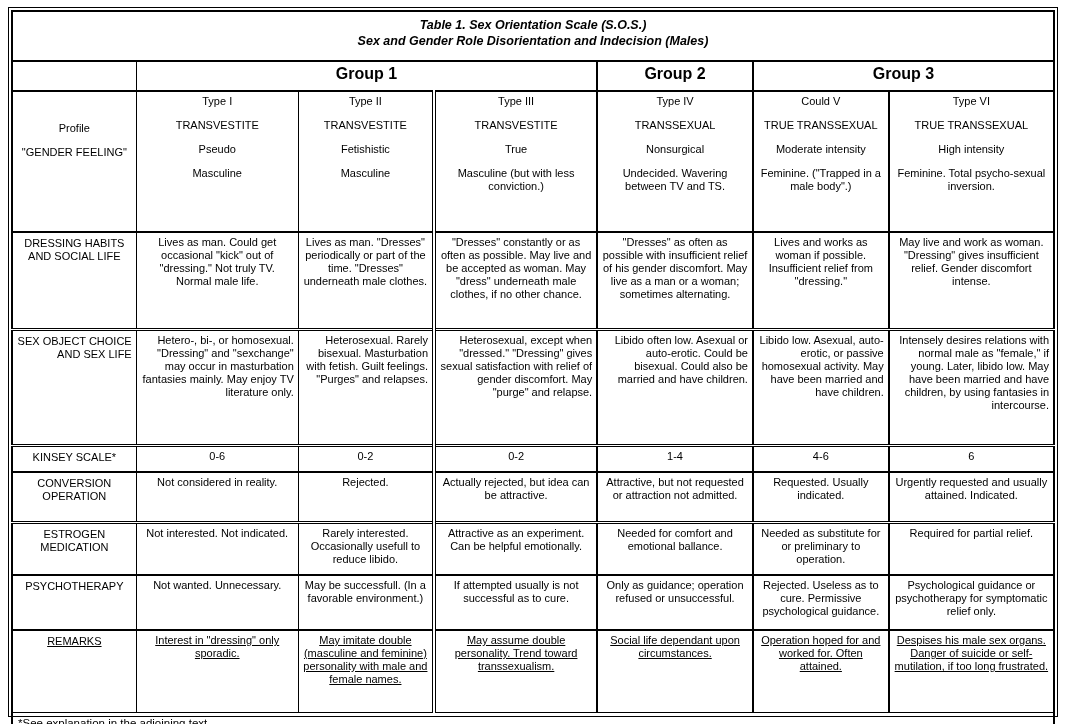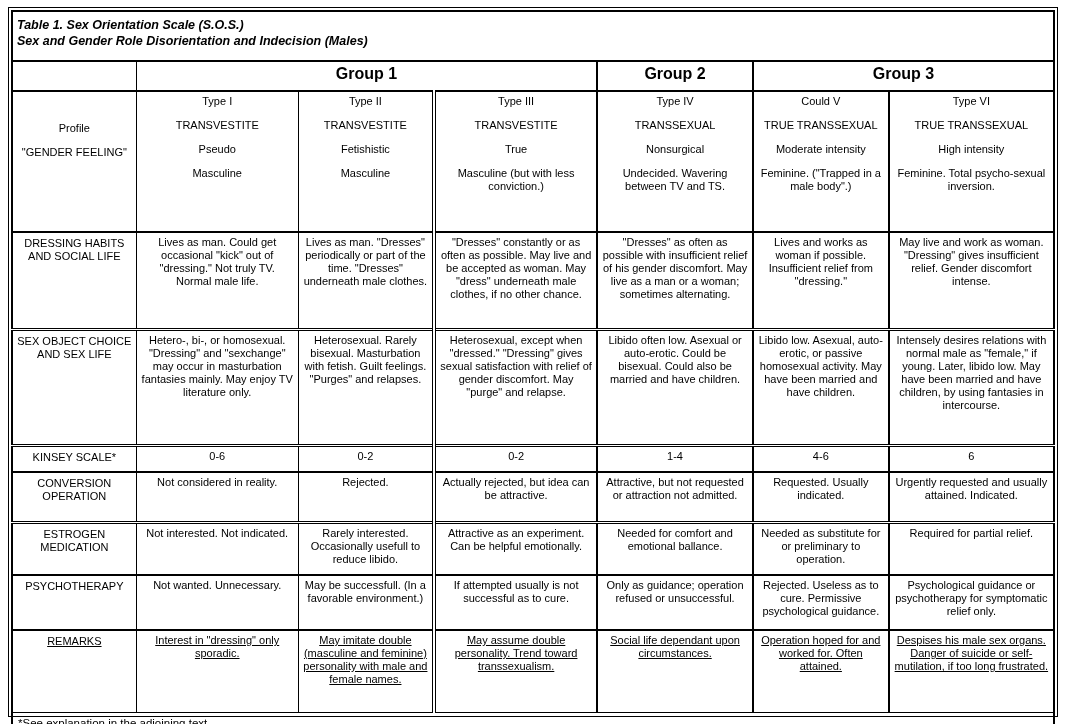--- a/index.html
+++ b/index.html
@@ -36,29 +36,29 @@
   td.bL-dbl{border-left:4px double #000;}
   td.bL-2{border-left:2px solid #000;}
   
   tr.sep2 > td{border-top:2px solid #000;}
   tr.sepD > td{border-top:3px double #000;}
   
   tr.r-title>td{height:40px;}
   tr.r-group>td{height:20px;}
   tr.r-profile>td{height:106px;}
   tr.r-dress>td{height:88px;}
-  tr.r-sex>td{height:106px;}
+  tr.r-sex>td{height:106px;text-align:right;}
   tr.r-kinsey>td{height:17px;}
   tr.r-conv>td{height:41px;}
   tr.r-estr>td{height:43px;}
   tr.r-psych>td{height:46px;}
   tr.r-rem>td{height:74px;text-decoration:underline;}
   tr.r-foot>td{height:28px;}
   
-  td.title-cell{text-align:left;padding-top:5px;}
+  td.title-cell{text-align:center;padding-top:5px;}
   .title-line{font-weight:bold;font-style:italic;font-size:12.5px;line-height:16px;}
   
   tr.r-group td{font-weight:bold;font-size:16px;padding-top:5px;}
   tr.r-group td.corner{font-weight:normal;}
   
   .stanza{margin-bottom:11px;}
   .stanza:last-child{margin-bottom:0;}
   td.profile-lbl{padding-top:30px;}
   td.profile-lbl .stanza{margin-bottom:11px;text-align:center;}
   

